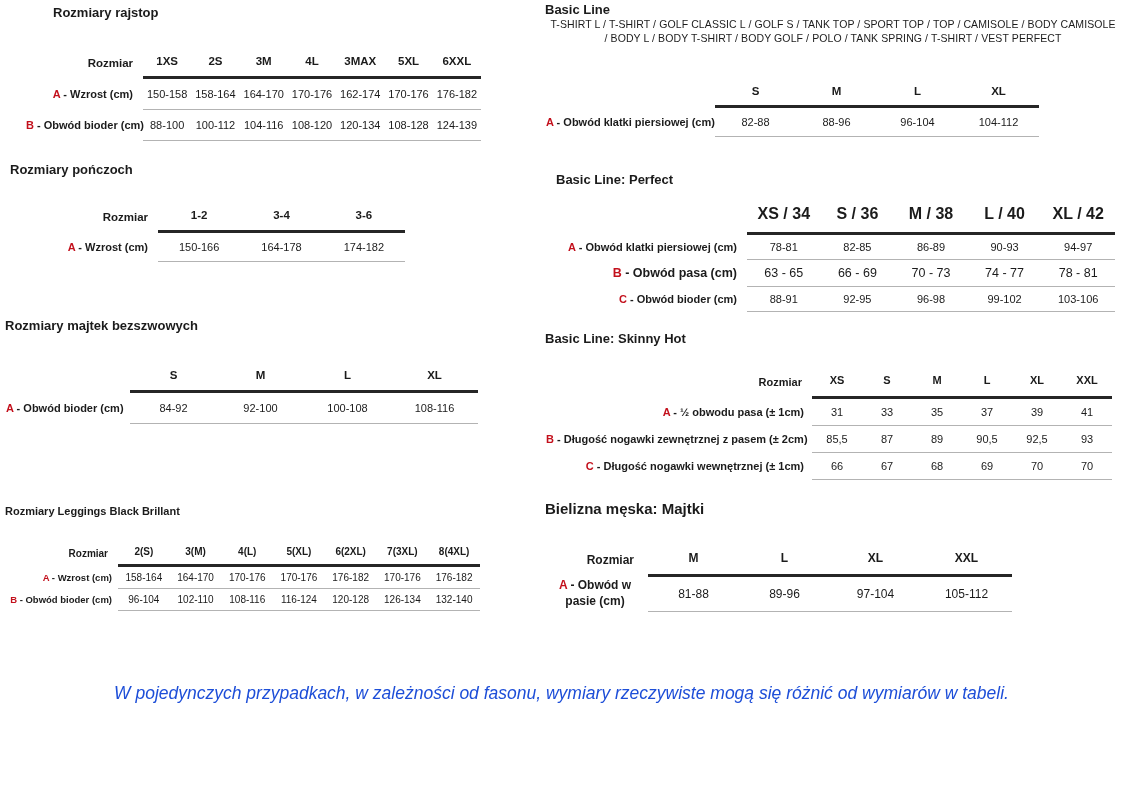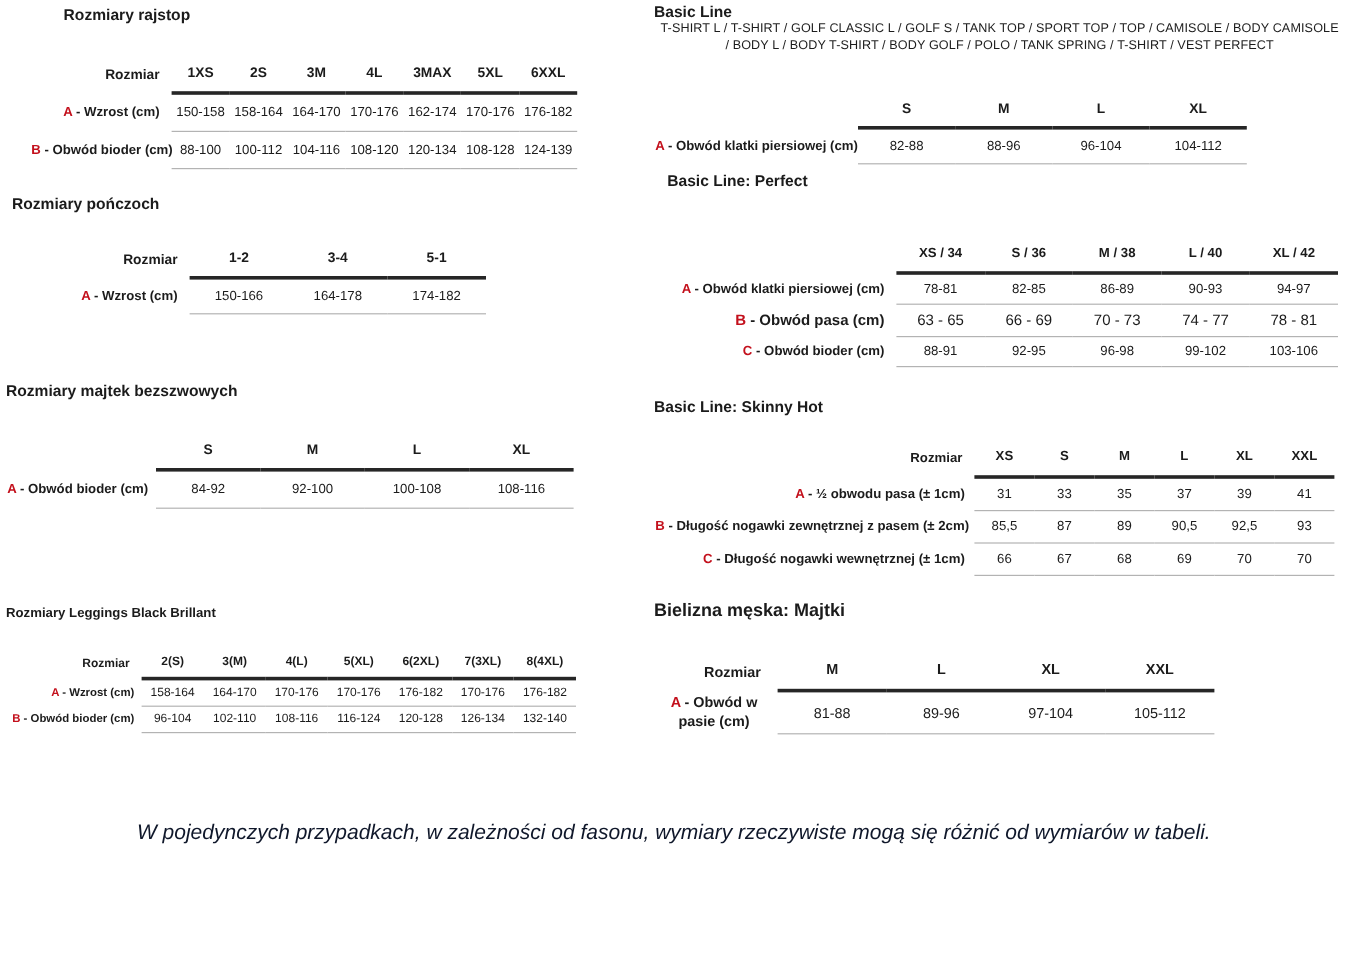--- a/index.html
+++ b/index.html
@@ -39,38 +39,38 @@
   .t-leg { font-size:10px; }
   .t-leg th { font-size:10px; padding-top:4px; padding-bottom:7px; }
   .t-leg td.val { padding:5px 0; }
   .t-leg td.lbl { font-size:9.5px; padding-right:6px; }
 
   .t-bas { font-size:11px; }
   .t-bas th { font-size:11.5px; padding-top:3px; padding-bottom:8px; }
   .t-bas td.val { padding:8px 0;text-align:center; }
 
   .t-per { font-size:11px; }
-  .t-per th { font-size:11px; padding-top:5px; padding-bottom:9px; }
+  .t-per th { font-size:16px; padding-top:5px; padding-bottom:9px; }
   .t-per td.val { padding:6px 0; }
   .t-per tr.rowbig td { font-size:12.5px; }
 
   .t-ski { font-size:11px; }
   .t-ski th { font-size:11px; padding-top:6px; padding-bottom:10px; }
   .t-ski td.val { padding:7px 0;text-align:center; }
   .t-ski td.lbl { padding-right:8px; }
 
   .t-bie { font-size:12px; }
   .t-bie th { font-size:12px; padding-top:5px; padding-bottom:9px; }
   .t-bie th.corner { padding-right:14px; }
   .t-bie td.val { padding:10px 0; }
   .t-bie td.lbl { white-space:normal; text-align:center; padding-right:4px; line-height:1.3; }
 
   .footer {
     position:absolute; left:0; width:1123px; text-align:center;
-    font-style:italic; font-size:17.5px; color:#0f172a;
+    font-style:italic; font-size:17.5px; color:#1d4ed8;
   }
 </style>
 </head>
 <body>
 
 <div class="page">
 
   <div class="ttl" style="left:53px;top:5px">Rozmiary rajstop</div>
   <table class="szt t-raj" style="left:25px;top:50px;width:456px">
     <colgroup>
@@ -115,21 +115,21 @@
   <div class="ttl" style="left:10px;top:162px">Rozmiary pończoch</div>
   <table class="szt t-pon" style="left:18px;top:203px;width:387px">
     <colgroup>
         <col style="width:140px">
       </colgroup>
     <thead>
       <tr>
         <th class="corner">Rozmiar</th>
         <th class="colh">1-2</th>
         <th class="colh">3-4</th>
-        <th class="colh">5-1</th>
+        <th class="colh">3-6</th>
       </tr>
     </thead>
     <tbody>
       <tr>
         <td class="lbl"><span class="ltr">A</span> <span>- Wzrost (cm)</span></td>
         <td class="val">150-166</td>
         <td class="val">164-178</td>
         <td class="val">174-182</td>
       </tr>
     </tbody>
@@ -220,21 +220,21 @@
       <tr>
         <td class="lbl"><span class="ltr">A</span> <span>- Obwód klatki piersiowej (cm)</span></td>
         <td class="val">82-88</td>
         <td class="val">88-96</td>
         <td class="val">96-104</td>
         <td class="val">104-112</td>
       </tr>
     </tbody>
   </table>
 
-  <div class="ttl" style="left:556px;top:143px">Basic Line: Perfect</div>
+  <div class="ttl" style="left:556px;top:172px">Basic Line: Perfect</div>
   <table class="szt t-per" style="left:556px;top:200px;width:559px">
     <colgroup>
         <col style="width:191px">
       </colgroup>
     <thead>
       <tr>
         <th class="corner"></th>
         <th class="colh">XS / 34</th>
         <th class="colh">S / 36</th>
         <th class="colh">M / 38</th>

